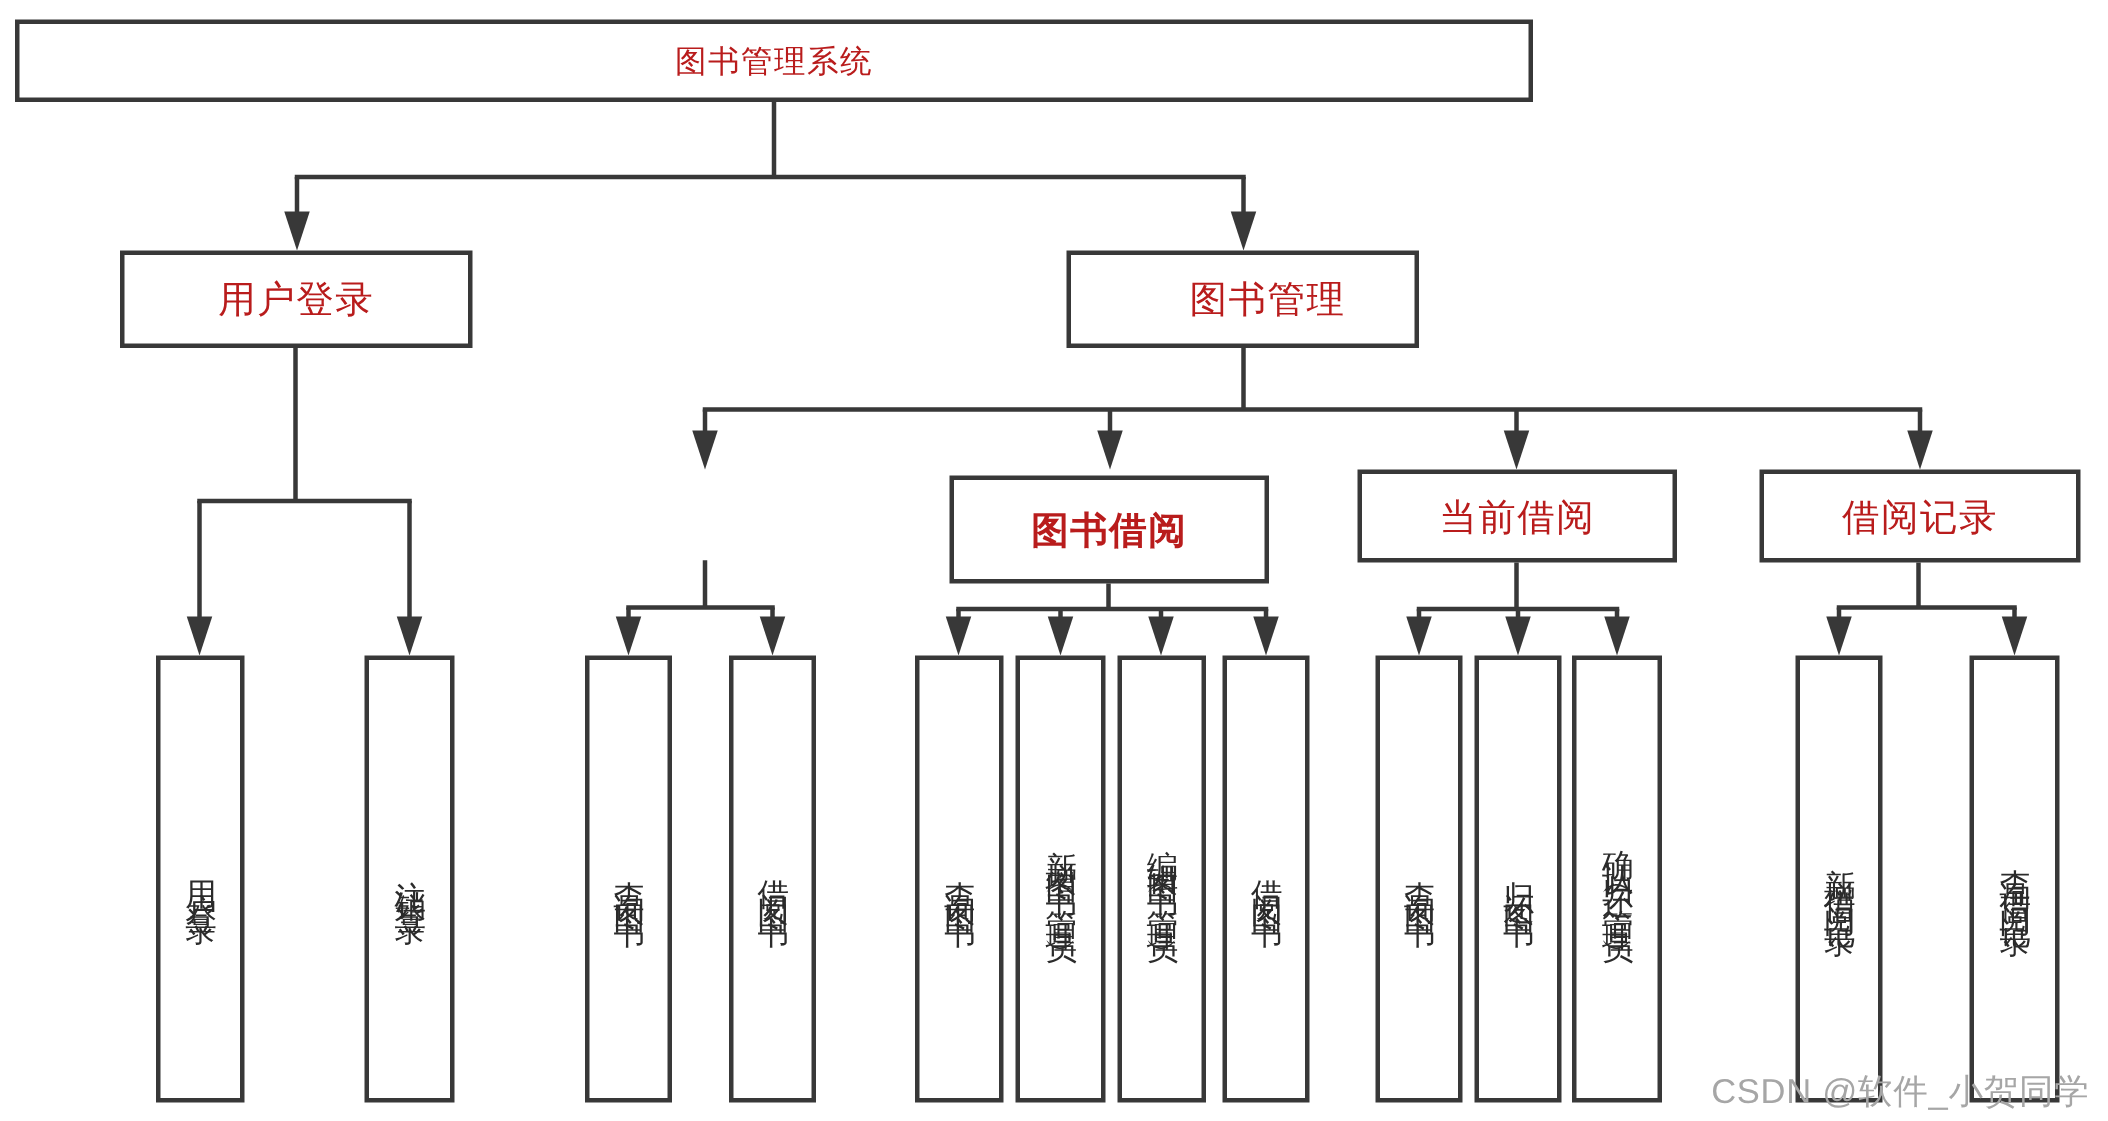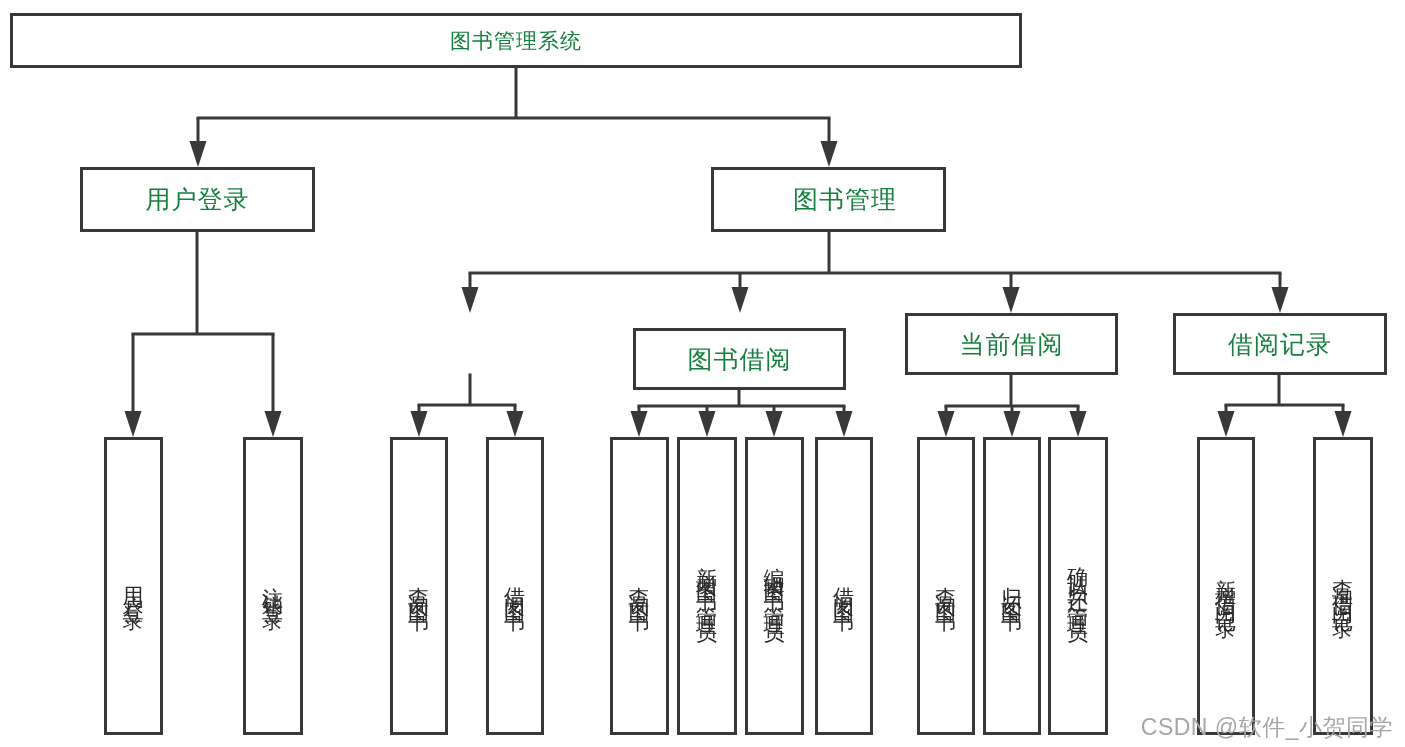--- a/index.html
+++ b/index.html
@@ -26,21 +26,21 @@
     display: flex;
     align-items: center;
     justify-content: center;
     text-align: center;
     z-index: 2;
   }
   .box.h span {
     font-size: 25px;
     letter-spacing: 1px;
     white-space: nowrap;
-    color: #15803d;
+    color: #b91c1c;
   }
   .box.root span { font-size: 21px; }
   .box.v span {
     writing-mode: vertical-rl;
     text-orientation: mixed;
     font-size: 21px;
     letter-spacing: 8px;
     line-height: 1;
     color: #2b2b2b;
   }
@@ -121,21 +121,21 @@
     <span>图书管理系统</span>
   </div>
 
   <div class="box h" style="left:80px; top:167px; width:235px; height:65px;">
     <span>用户登录</span>
   </div>
   <div class="box h" style="left:711px; top:167px; width:235px; height:65px;padding-left:33px;">
     <span>图书管理</span>
   </div>
 
-  <div class="box h" style="left:633px; top:328px; width:213px; height:62px;">
+  <div class="box h" style="left:633px; top:317px; width:213px; height:72px;font-weight:bold;">
     <span>图书借阅</span>
   </div>
   <div class="box h" style="left:905px; top:313px; width:213px; height:62px;">
     <span>当前借阅</span>
   </div>
   <div class="box h" style="left:1173px; top:313px; width:214px; height:62px;">
     <span>借阅记录</span>
   </div>
 
   <div class="box v" style="left:104px; top:437px; width:59px; height:298px;">

